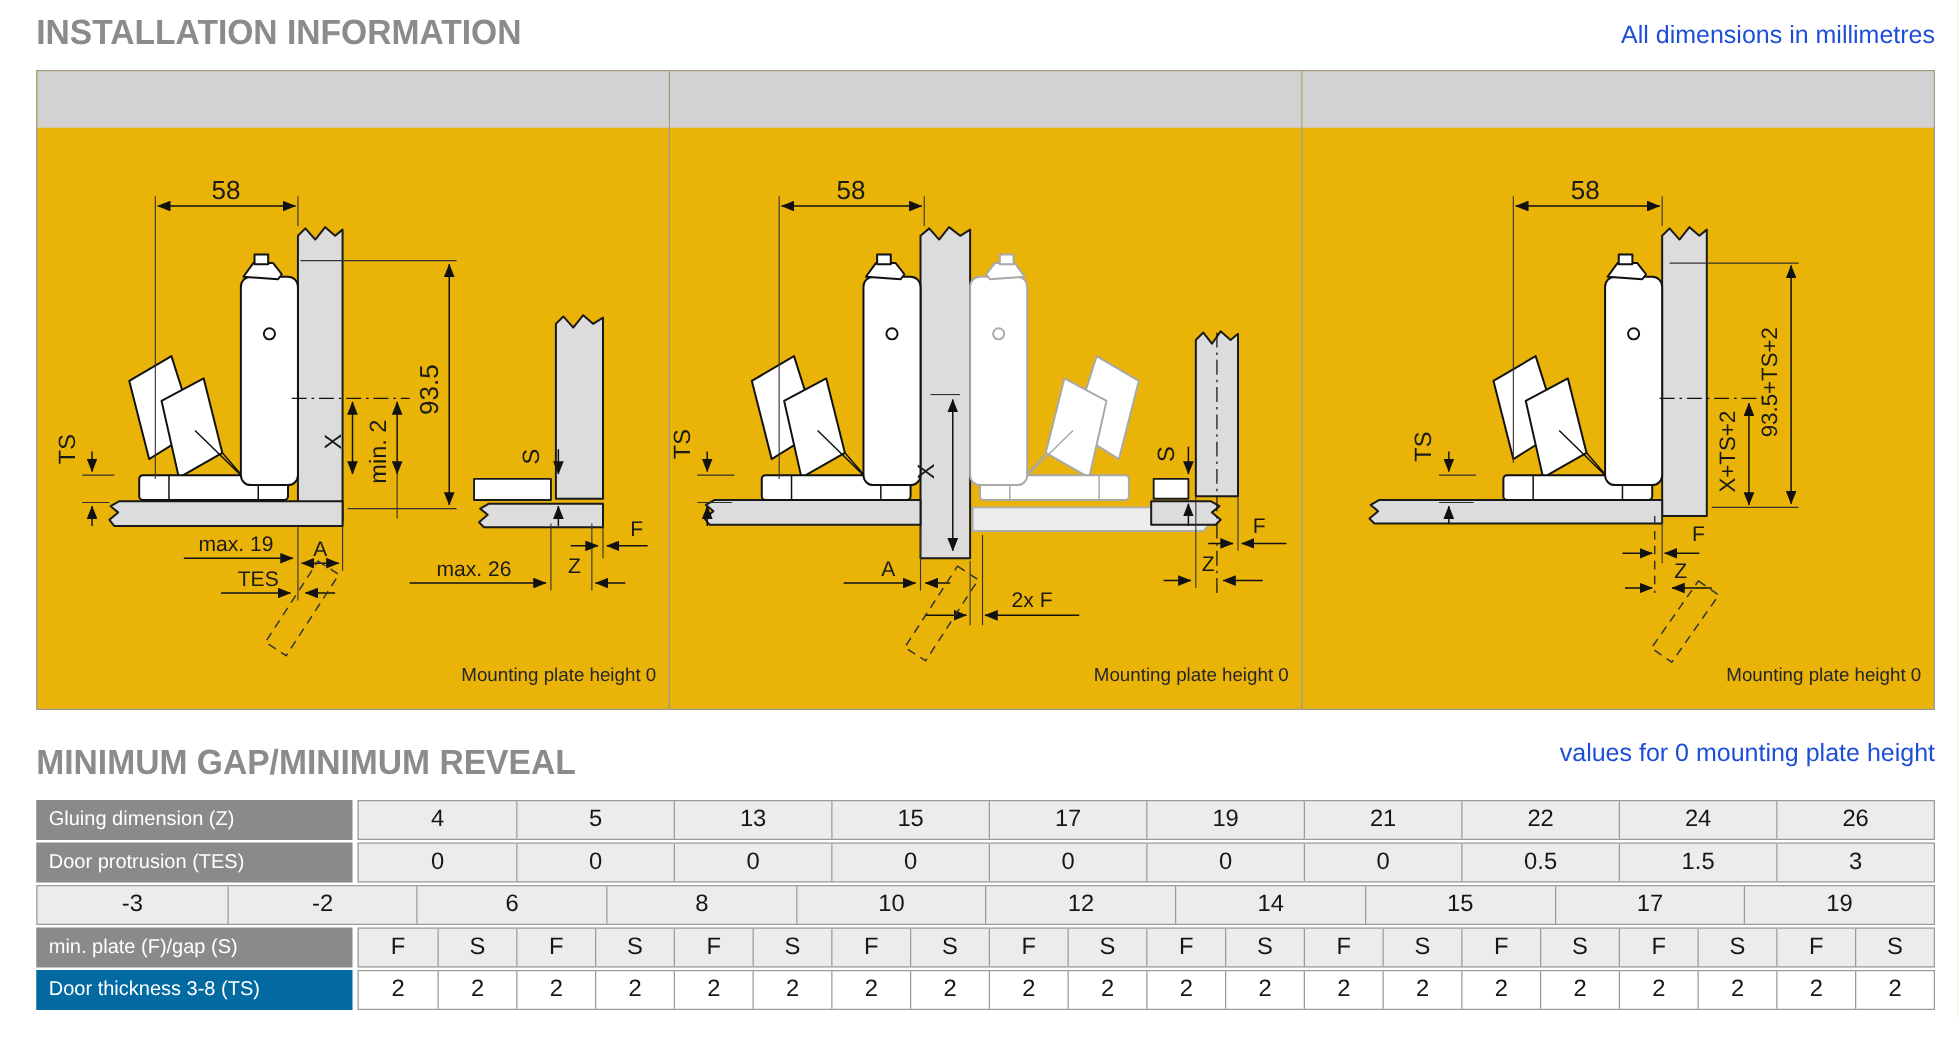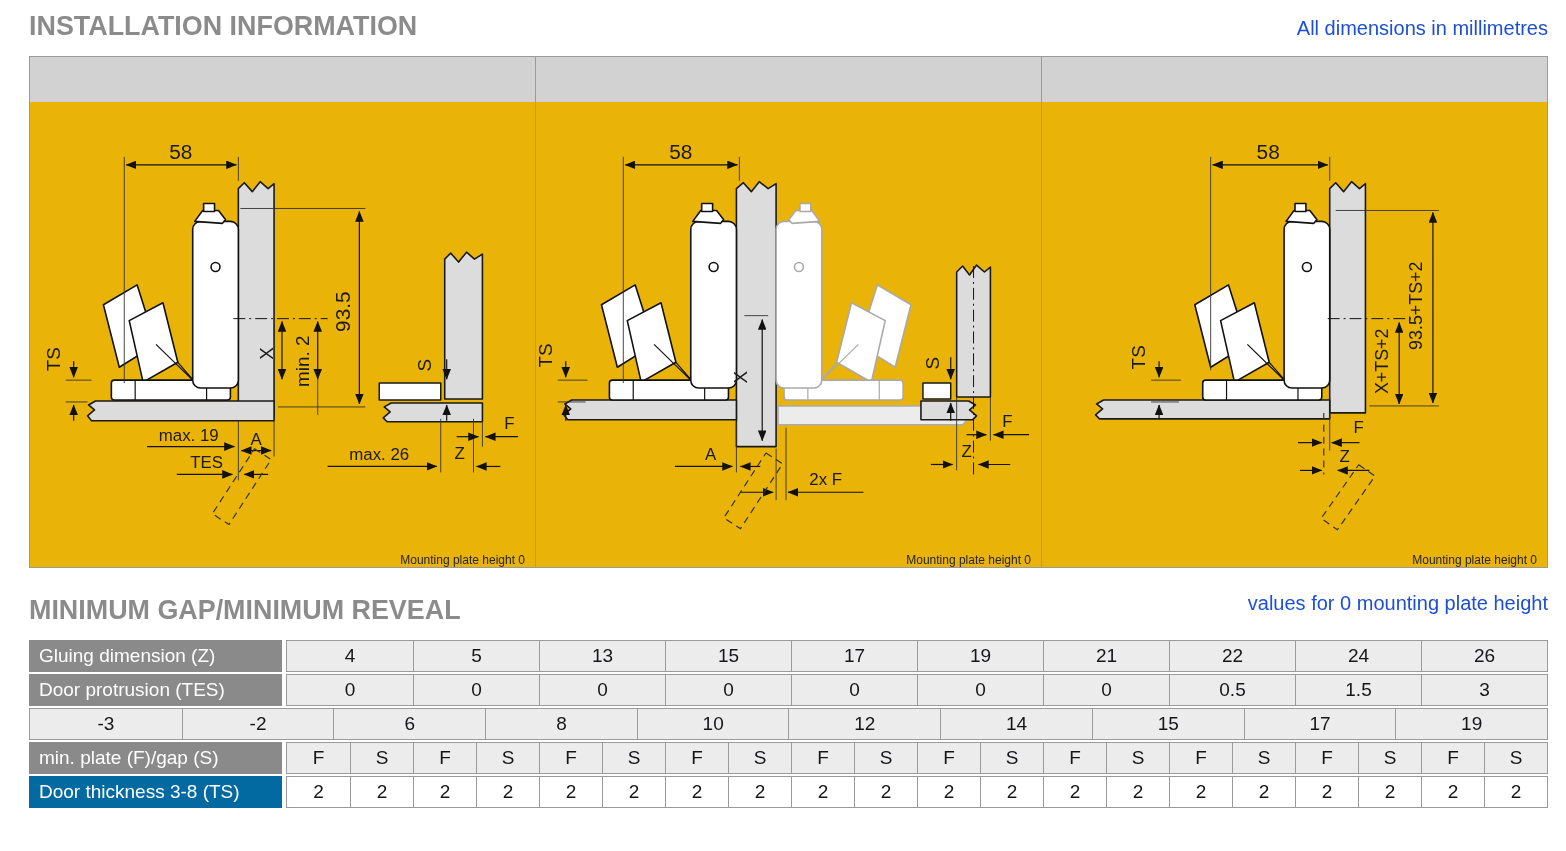--- a/index.html
+++ b/index.html
@@ -9,21 +9,21 @@
   .big-title{font-size:28px;font-weight:bold;color:#8b8b8b;letter-spacing:0px;margin:2px 0 0 0;
              transform:scaleX(.96);transform-origin:left center;white-space:nowrap;}
   .note{font-size:20px;color:#1d4ed8;padding-bottom:2px;}
 
   
   .diagram-block{margin-top:14px;border:1px solid #9a9a9a;display:flex;height:510px;background:#eab308;}
   .dpanel{flex:1 1 0;position:relative;border-right:1px solid #9a9a9a;display:flex;flex-direction:column;}
   .dpanel:last-child{border-right:none;}
   .band{height:44px;background:#d2d2d2;border-bottom:1px solid #cfcfcf;}
   .drawing{flex:1;}
-  .caption{position:absolute;right:10px;bottom:0;font-size:12px;color:#26262c;}
+  .caption{position:absolute;right:10px;bottom:18px;font-size:15px;color:#26262c;}
 
   
   svg{display:block;}
   .panelfill{fill:#dcdcdc;stroke:#1a1a1a;stroke-width:1.6;stroke-linejoin:round;}
   .ghostbar{fill:#ececec;stroke:#ababab;stroke-width:1.5;stroke-linejoin:round;}
   .whitebar{fill:#fff;stroke:#1a1a1a;stroke-width:1.5;stroke-linejoin:round;}
   .hw{fill:#fff;stroke:currentColor;stroke-width:1.6;stroke-linejoin:round;}
   .hl{fill:none;stroke:currentColor;stroke-width:1.2;}
   .ink{color:#111;}
   .ghost{color:#a9a9a9;}
@@ -36,21 +36,21 @@
   .t18{font-size:18px;}
   .t17{font-size:17px;}
   .mid{text-anchor:middle;}
 
   
   .sec2-row{display:flex;justify-content:space-between;margin-top:24px;}
 
   
   .gap-table{margin-top:14px;}
   .trow{display:flex;margin-bottom:2px;height:32px;}
-  .tlabel{width:233px;flex:none;color:#fff;font-size:19px;padding:0 10px;margin-right:4px;
+  .tlabel{width:233px;flex:none;color:#fff;font-size:16px;padding:0 10px;margin-right:4px;
           display:flex;align-items:center;white-space:nowrap;}
   .lab-gray{background:#8a8a8a;}
   .lab-green{background:#0369a1;}
   .tdata{flex:1;display:grid;border:1px solid #9b9b9b;}
   .bg-shaded{background:#ececec;}
   .bg-white{background:#fff;}
   .cols10{grid-template-columns:repeat(10,1fr);}
   .cols20{grid-template-columns:repeat(20,1fr);}
   .tcell{border-left:1px solid #9b9b9b;display:flex;align-items:center;justify-content:center;
          font-size:19px;color:#16161a;}

